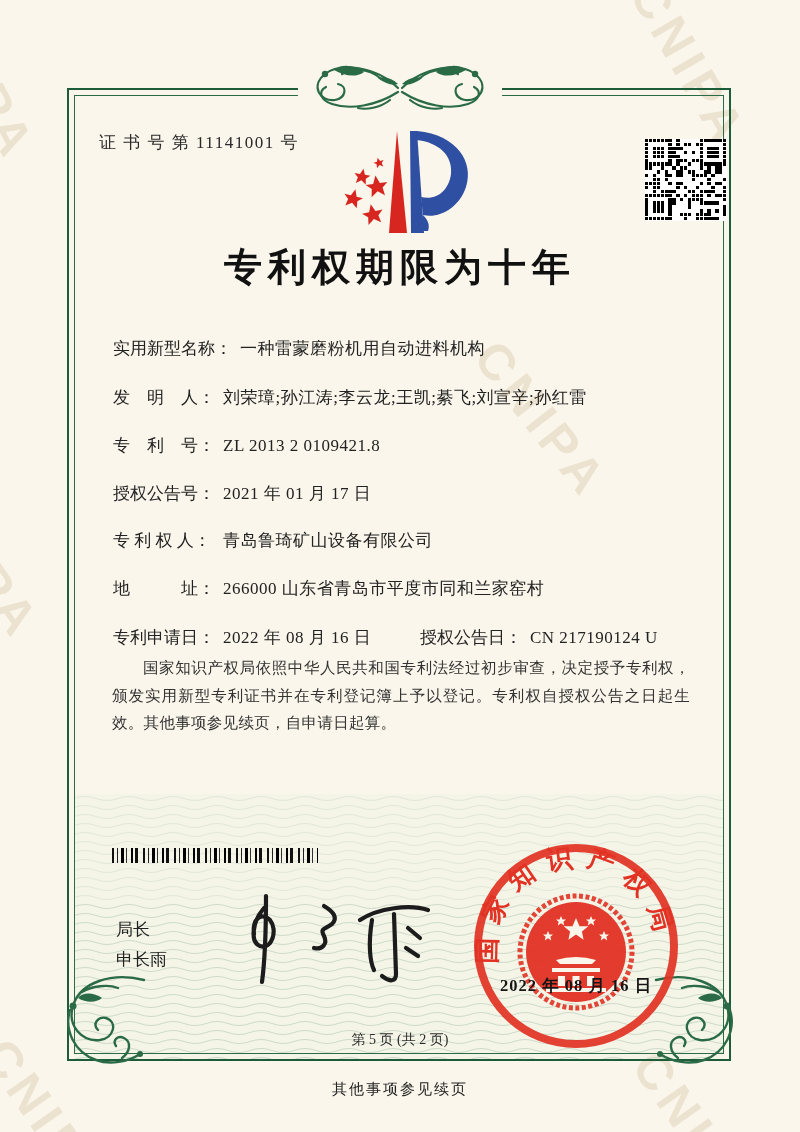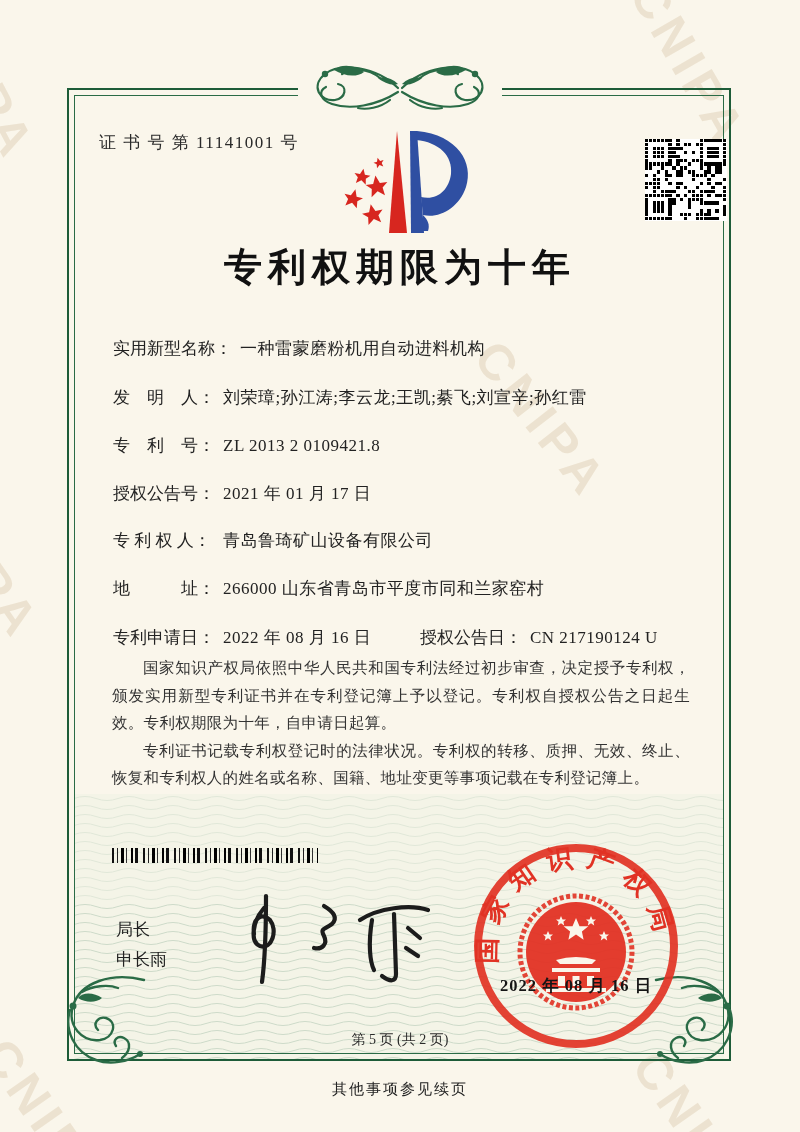--- a/index.html
+++ b/index.html
@@ -402,22 +402,21 @@
   <span class="lbl">地　　　址：</span><span class="val">266000  山东省青岛市平度市同和兰家窑村</span>
 </div>
 <div class="abs row" style="top:626px;">
   <span class="lbl">专利申请日：</span><span class="val">2022 年 08 月 16 日</span>
   <span class="grant2">
     <span>授权公告日：</span><span class="val">CN 217190124 U</span>
   </span>
 </div>
 
 <div class="abs paras">
-  <p>国家知识产权局依照中华人民共和国专利法经过初步审查，决定授予专利权，颁发实用新型专利证书并在专利登记簿上予以登记。专利权自授权公告之日起生效。专利权期限为十年，自申请日起算。</p>
-  <p>专利证书记载专利权登记时的法律状况。专利权的转移、质押、无效、终止、恢复和专利权人的姓名或名称、国籍、地址变更等事项记载在专利登记簿上。</p>
+  <p>国家知识产权局依照中华人民共和国专利法经过初步审查，决定授予专利权，颁发实用新型专利证书并在专利登记簿上予以登记。专利权自授权公告之日起生效。其他事项参见续页，自申请日起算。</p>
 </div>
 
 <div class="abs barcode"></div>
 
 <div class="abs signer-title">局长</div>
 <div class="abs signer-name">申长雨</div>
 
 <svg class="abs" style="left:232px;top:890px;" width="205" height="100">
   <g stroke="#1c1c1c" fill="none" stroke-width="4.2" stroke-linecap="round">
     <path d="M32,18 C20,32 18,52 28,56 C40,60 46,40 38,30 C30,22 20,28 22,44"></path>

